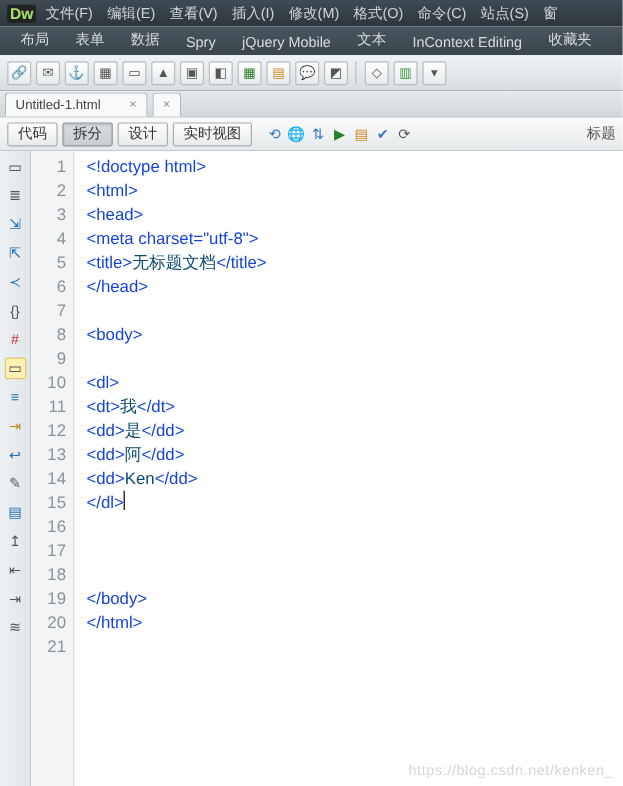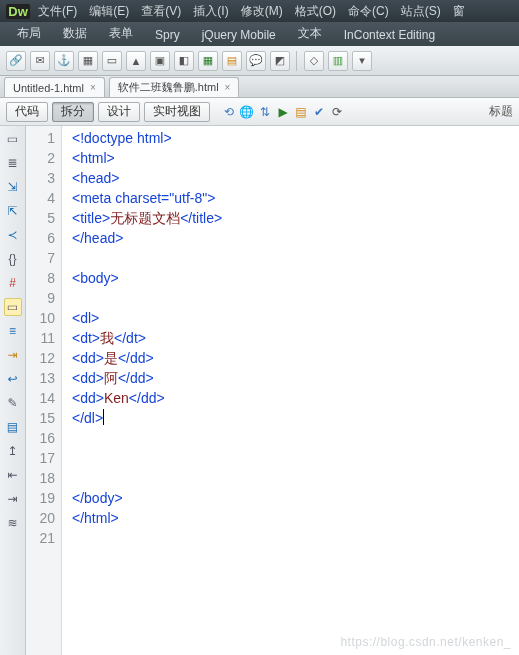--- a/index.html
+++ b/index.html
@@ -17,21 +17,21 @@
   .cat-tab { padding: 4px 10px; color: #d6dde1; font-size: 12px; border: 1px solid transparent; border-bottom: none; cursor: default; }
   .cat-tab.active { background: #e9edef; color: #333; border-color: #888; border-radius: 3px 3px 0 0; }
 
   
   .icon-toolbar { height: 30px; background: linear-gradient(#f0f3f5, #d9dee1); border-bottom: 1px solid #aeb5b9; display: flex; align-items: center; padding: 0 6px; gap: 4px; }
   .tb-ico { width: 20px; height: 20px; border: 1px solid #b8bfc3; border-radius: 2px; background: linear-gradient(#ffffff, #e6eaec); display: flex; align-items: center; justify-content: center; font-size: 11px; color: #555; cursor: default; }
   .tb-sep { width: 2px; height: 20px; border-left: 1px solid #b8bfc3; margin: 0 2px; }
 
   
   .doc-tabs { height: 22px; background: linear-gradient(#e6eaec, #d2d7da); border-bottom: 1px solid #b0b6ba; display: flex; align-items: flex-end; }
-  .doc-tab { height: 20px; padding: 0 8px; display: flex; align-items: center; gap: 6px; background: #f7f9fa; border: 1px solid #b0b6ba; border-bottom: none; border-radius: 3px 3px 0 0; margin-left: 4px; font-size: 11px; color: #444; cursor: default; }
+  .doc-tab { height: 20px; padding: 0 8px; display: flex; align-items: center; gap: 24px; background: #f7f9fa; border: 1px solid #b0b6ba; border-bottom: none; border-radius: 3px 3px 0 0; margin-left: 4px; font-size: 11px; color: #444; cursor: default; }
   .doc-tab .x { color: #888; font-size: 10px; }
 
   
   .view-bar { height: 28px; background: linear-gradient(#fafbfc, #e6e9eb); border-bottom: 1px solid #c3c9cc; display: flex; align-items: center; padding: 0 6px; gap: 0; }
   .view-btn { height: 20px; padding: 0 8px; background: linear-gradient(#fdfdfd, #e8ebed); border: 1px solid #a9afb3; border-radius: 2px; display: flex; align-items: center; font-size: 12px; color: #333; cursor: default; }
   .view-btn.active { background: linear-gradient(#d8dde0, #c9ced1); border-color: #8b9195; box-shadow: inset 0 1px 2px rgba(0,0,0,.2); }
   .view-gap { width: 10px; }
   .sm-ico { width: 18px; height: 18px; display: flex; align-items: center; justify-content: center; font-size: 12px; cursor: default; }
   .view-spacer { flex: 1; }
   .title-label { color: #555; font-size: 12px; margin-left: 4px; }
@@ -41,21 +41,21 @@
   .vtools { width: 26px; background: linear-gradient(to right, #eef1f3, #e2e6e8); border-right: 1px solid #c3c9cc; display: flex; flex-direction: column; align-items: center; padding-top: 4px; gap: 6px; }
   .vt { width: 18px; height: 18px; display: flex; align-items: center; justify-content: center; font-size: 12px; color: #556; cursor: default; border: 1px solid transparent; border-radius: 2px; }
 
   .editor { flex: 1; display: flex; background: #fff; font-family: Consolas, "Courier New", monospace; font-size: 14px; line-height: 20px; position: relative; }
   .gutter { width: 36px; background: #f2f4f5; border-right: 1px solid #d8dcde; color: #8a9298; text-align: right; padding: 2px 6px 0 0; }
   .gutter div { height: 20px; }
   .code { flex: 1; padding: 2px 0 0 10px; white-space: pre; color: #222; }
   .code div { height: 20px; }
   .tag { color: #1544d6; }
   .attr { color: #1544d6; }
-  .txt { color: #7f1d1d; }
+  .txt { color: #0c4a6e; }
   .cursor { display:inline-block; width:1px; height:16px; background:#000; vertical-align:-2px; }
 
   .watermark { position: absolute; right: 8px; bottom: 6px; color: #d2d7da; font-size: 12px; letter-spacing: .5px; pointer-events: none; }
 </style>
 </head>
 <body>
 
 <div class="app-header">
   <div class="app-logo">
     <span class="dw">Dw</span>
@@ -68,26 +68,27 @@
       <span>修改(M)</span>
       <span>格式(O)</span>
       <span>命令(C)</span>
       <span>站点(S)</span>
       <span>窗</span>
     </div>
 </div>
 
 <div class="cat-tabs" id="cat-tabs">
     <div class="cat-tab">布局</div>
+    <div class="cat-tab">表单</div>
     <div class="cat-tab">数据</div>
-    <div class="cat-tab">表单</div>
     <div class="cat-tab">Spry</div>
     <div class="cat-tab">jQuery Mobile</div>
     <div class="cat-tab">文本</div>
     <div class="cat-tab">InContext Editing</div>
+    <div class="cat-tab">收藏夹</div>
   </div>
 
 <div class="icon-toolbar">
   <div class="tb-ico">🔗</div>
   <div class="tb-ico">✉</div>
   <div class="tb-ico">⚓</div>
   <div class="tb-ico">▦</div>
   <div class="tb-ico">▭</div>
   <div class="tb-ico">▲</div>
   <div class="tb-ico">▣</div>
@@ -101,21 +102,20 @@
   <div class="tb-ico" style="color:#3a9a3a;">▥</div>
   <div class="tb-ico">▾</div>
 </div>
 
 <div class="doc-tabs" id="doc-tabs">
     <div class="doc-tab">
       <span>Untitled-1.html</span>
       <span class="x">×</span>
     </div>
     <div class="doc-tab">
-      <span>软件二班魏鲁鹏.html</span>
       <span class="x">×</span>
     </div>
   </div>
 
 <div class="view-bar">
   <div id="view-buttons" style="display:flex; gap:4px;">
       <div class="view-btn">代码</div>
       <div class="view-btn active">拆分</div>
       <div class="view-btn">设计</div>
       <div class="view-btn">实时视图</div>

